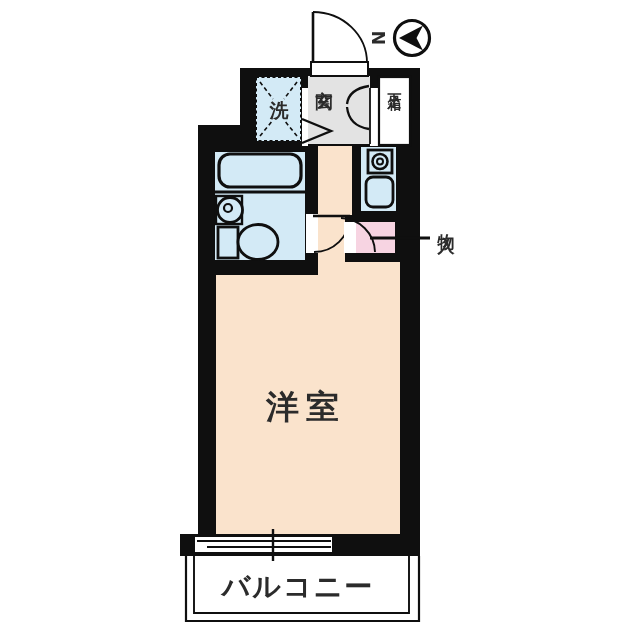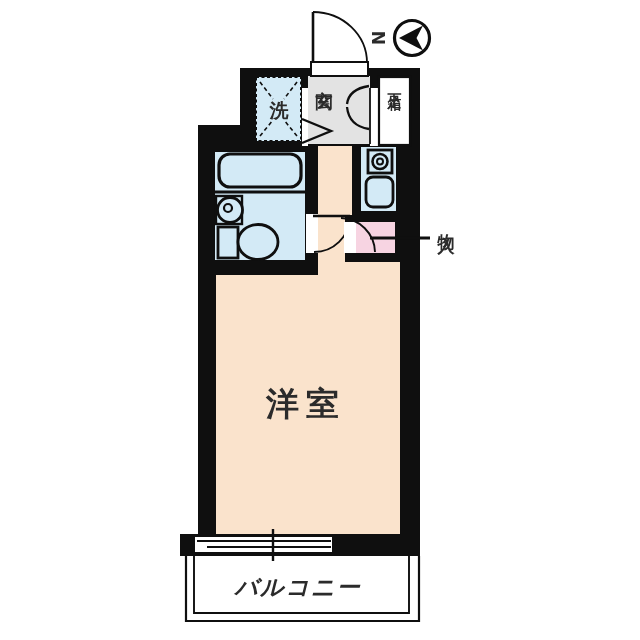--- a/index.html
+++ b/index.html
@@ -5,22 +5,22 @@
   :root{
     --wall:#0f0f0f; --room-fill:#FAE3CC; --wet-fill:#D3EAF6;
     --entrance-fill:#E3E3E3; --storage-fill:#F7D4E2; --text:#2b2b2b; --background:#ffffff;
   }
   html,body{margin:0;padding:0;}
   body{background:var(--background);font-family:"DejaVu Sans","Liberation Sans",sans-serif;}
   .stage{position:relative;width:640px;height:640px;background:var(--background);overflow:hidden;}
   .stage svg{position:absolute;left:0;top:0;}
   .lbl{position:absolute;color:var(--text);font-weight:600;line-height:1.15;white-space:nowrap;}
   .lbl.vert{writing-mode:vertical-rl;text-orientation:upright;}
-  .room-label{font-size:33px;letter-spacing:7px;transform:translate(-50%,-50%);font-family:Liberation Mono, monospace;}
-  .balcony-label{font-size:23px;letter-spacing:2px;transform:translate(-50%,-50%);font-style:italic;}
+  .room-label{font-size:33px;letter-spacing:7px;transform:translate(-50%,-50%);}
+  .balcony-label{font-size:28px;letter-spacing:2px;transform:translate(-50%,-50%);}
   .entrance-label{font-size:17px;letter-spacing:3px;}
   .shoebox-label{font-size:14px;letter-spacing:2px;}
   .washer-label{font-size:19px;transform:translate(-50%,-50%);}
   .storage-label{font-size:17px;letter-spacing:3px;}
   .north-label{font-size:17px;font-weight:700;transform:translate(-50%,-50%) rotate(-90deg);}
 </style>
 </head>
 <body>
 
 <div class="stage">

